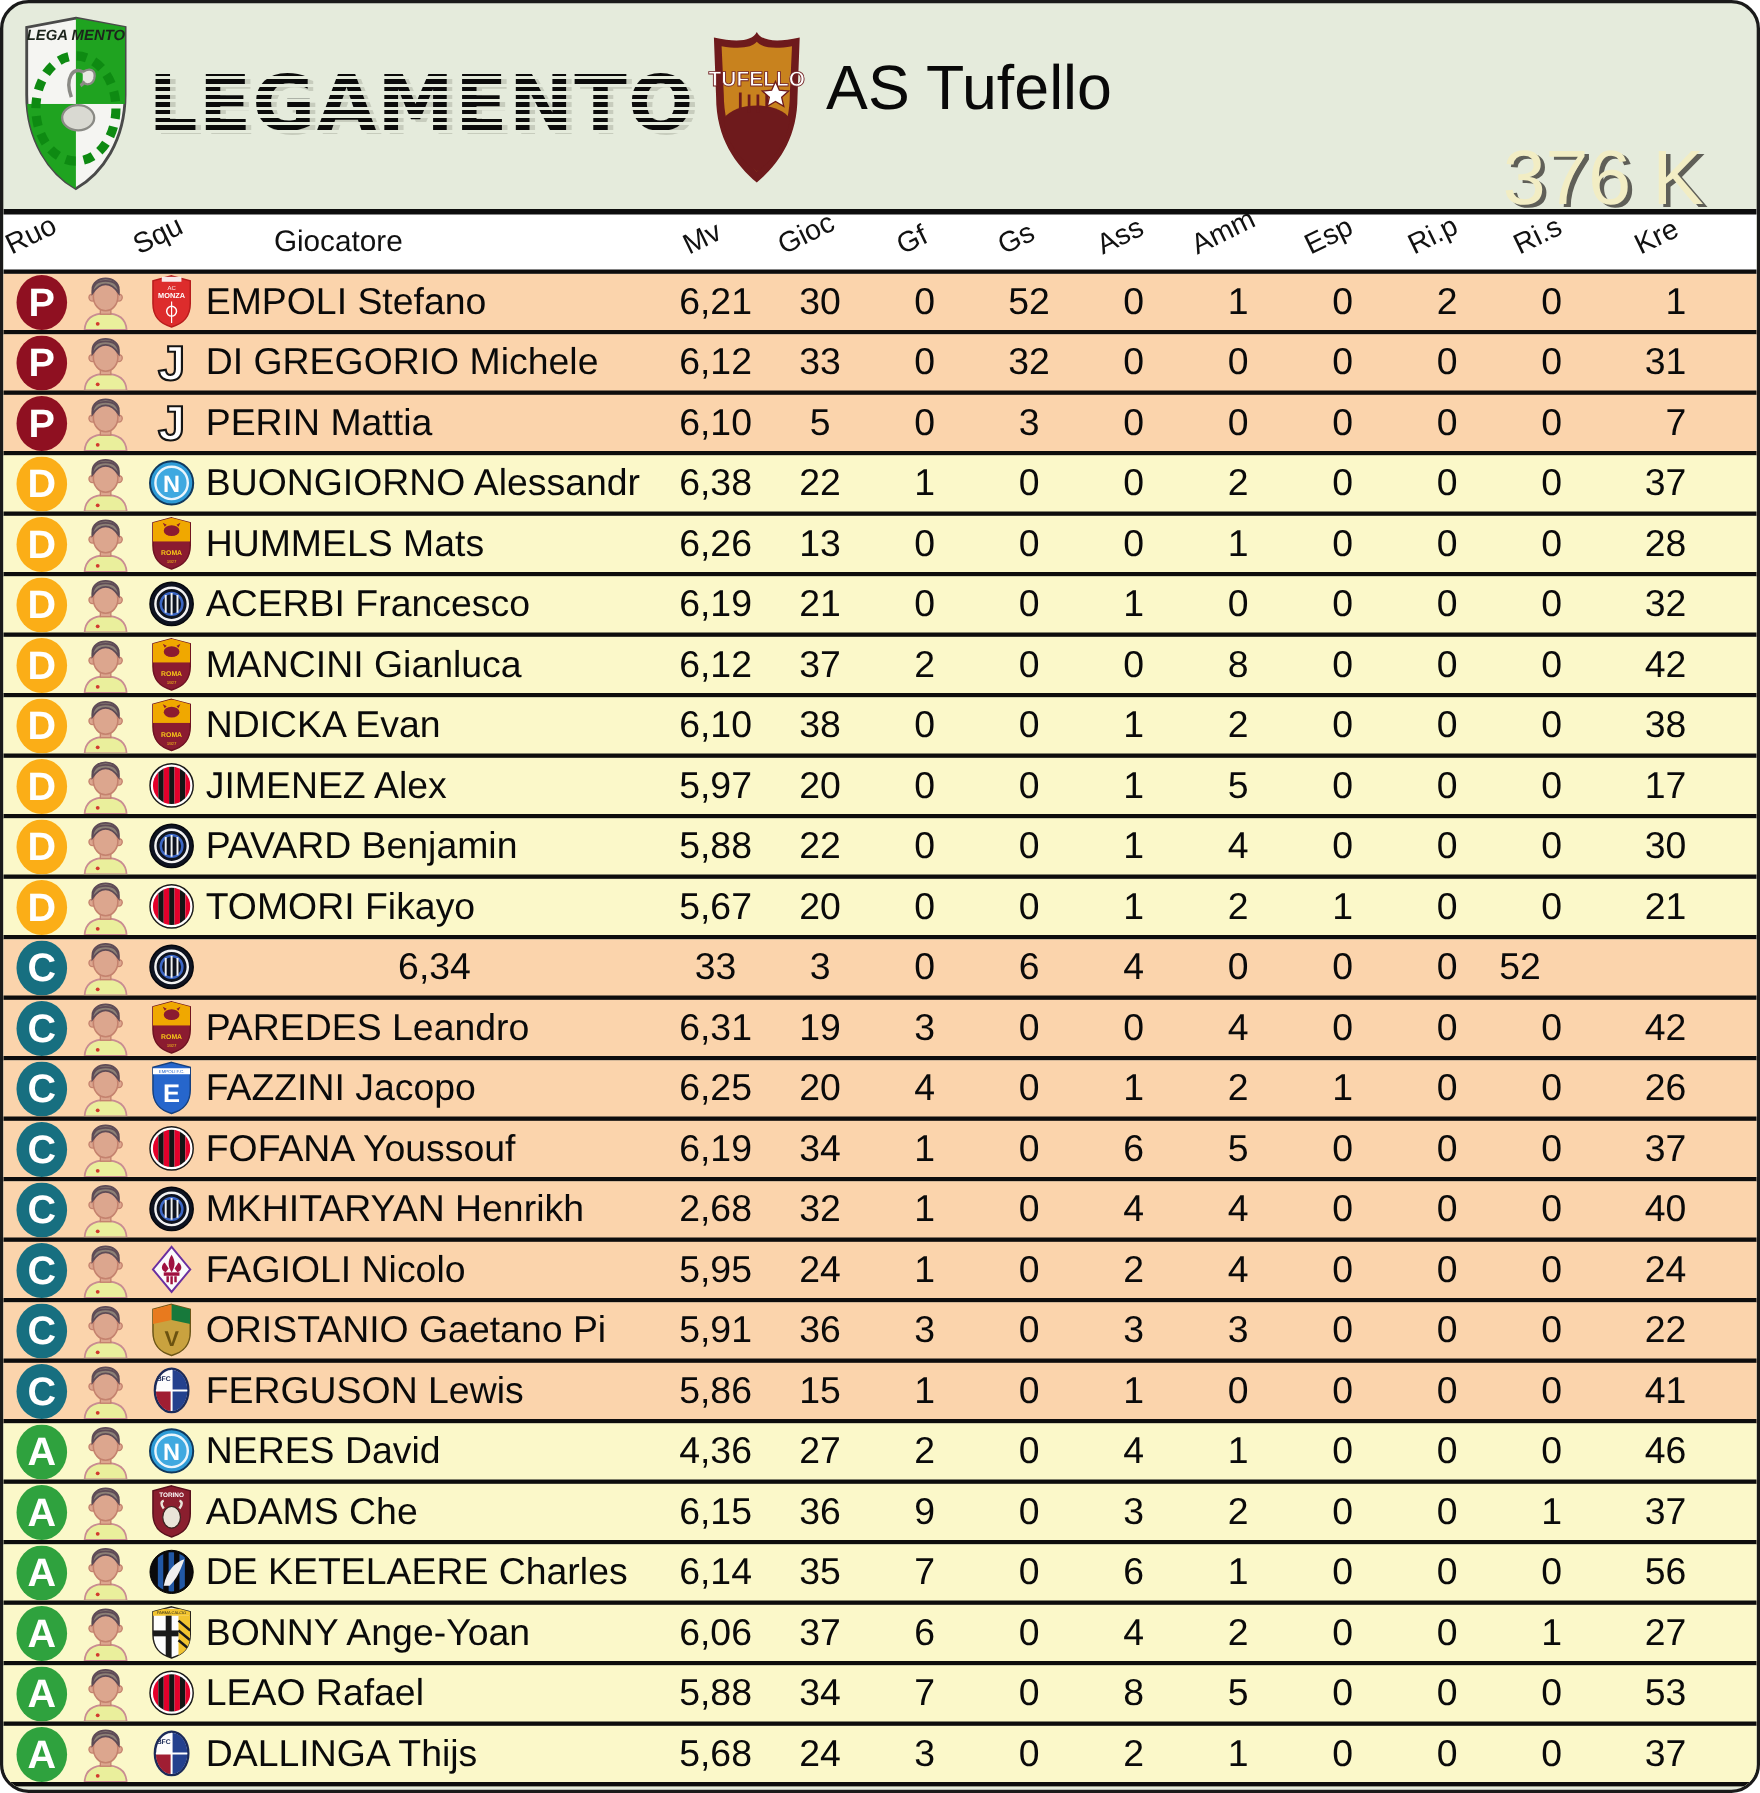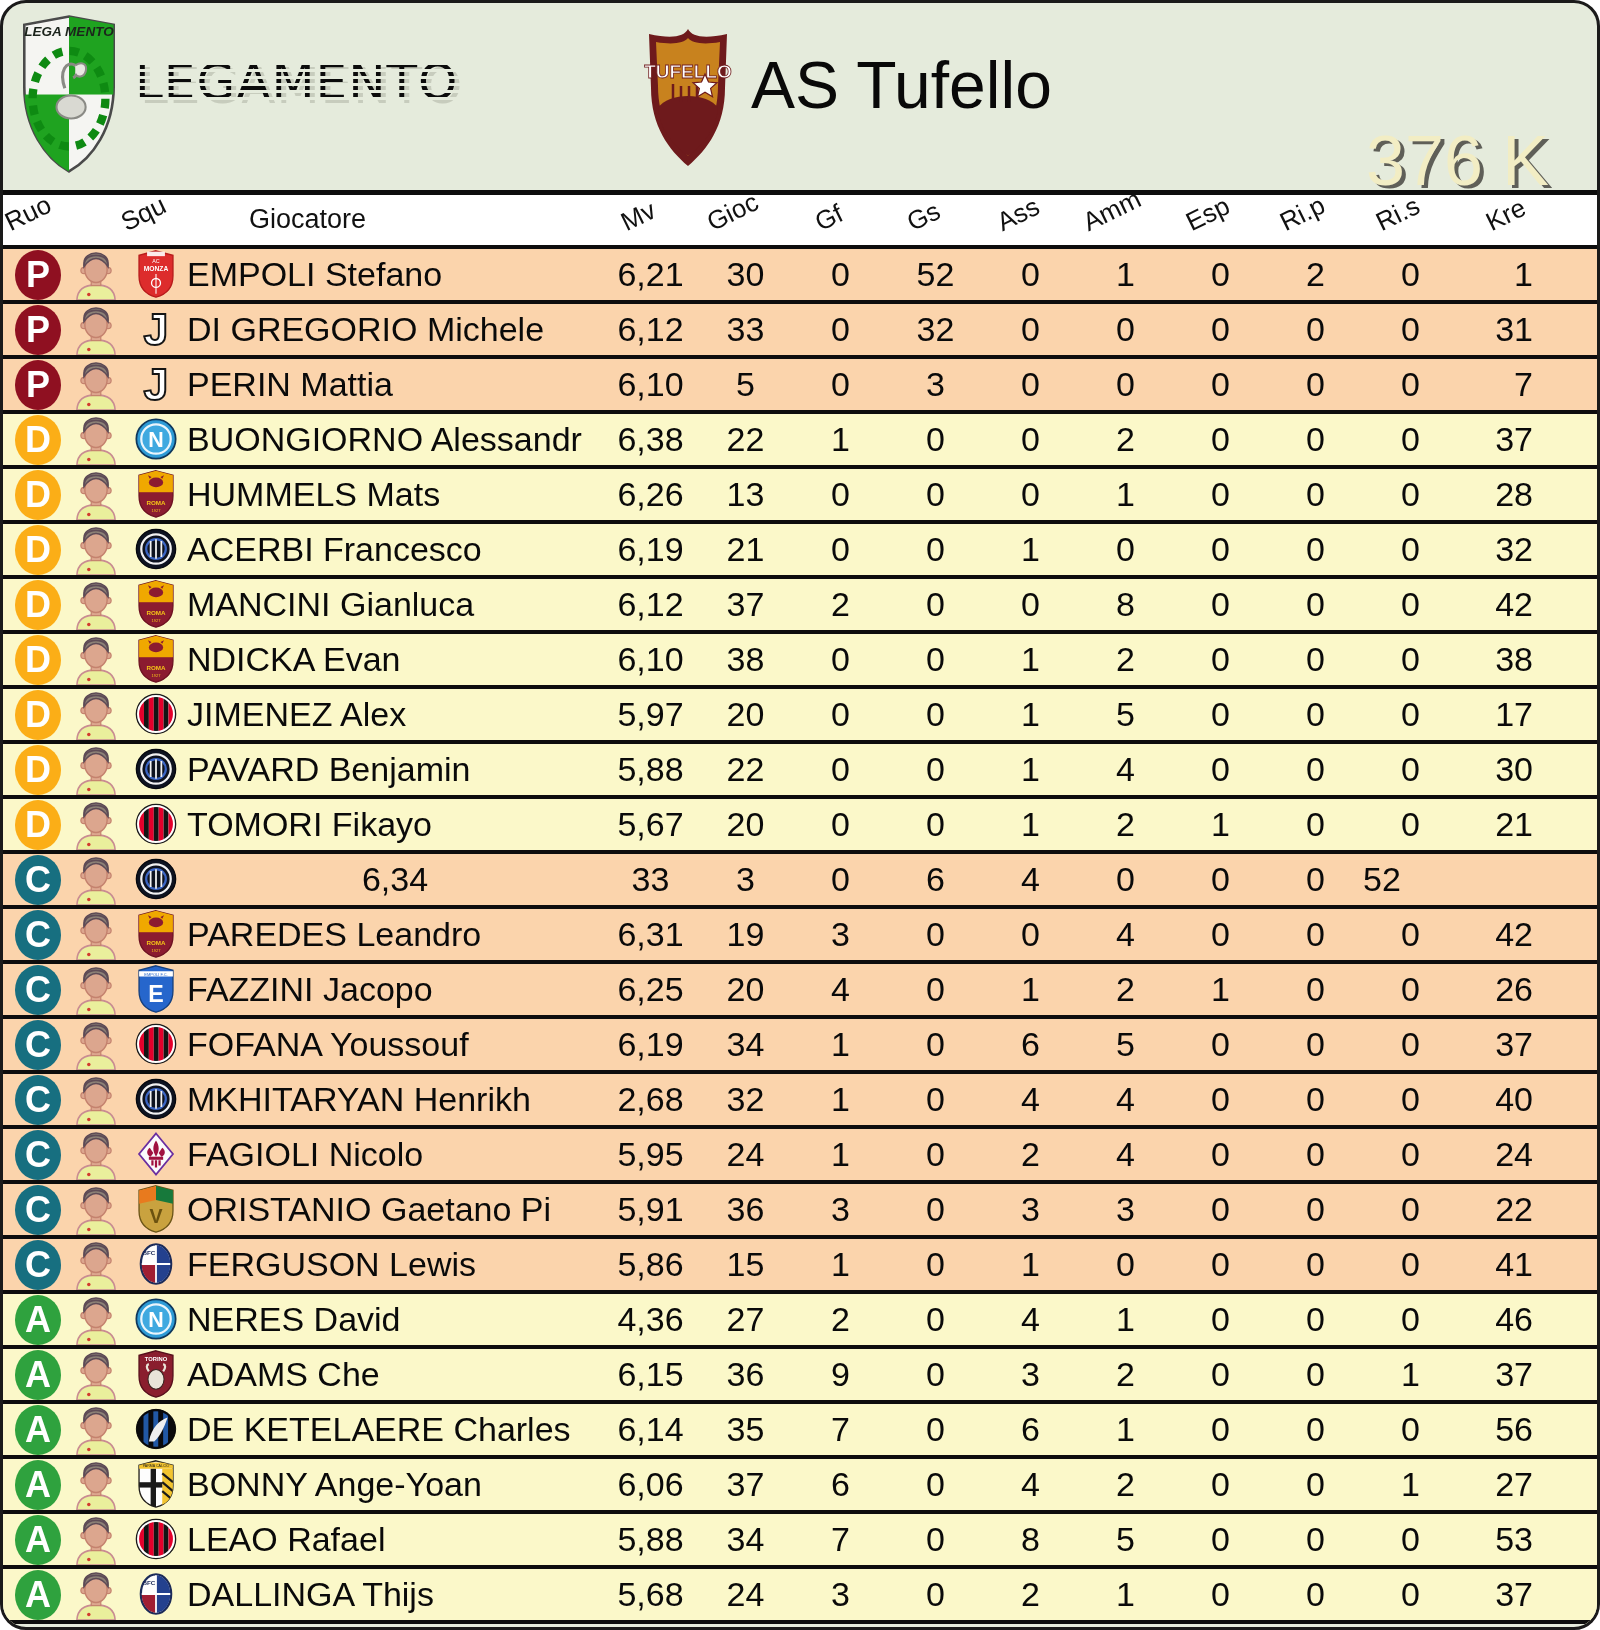--- a/index.html
+++ b/index.html
@@ -4,27 +4,27 @@
 <style>
   :root{ --bg:#E5EBDC; --line:#0D0D0D; }
   html,body{margin:0;padding:0;background:#fff;}
   body{font-family:"Liberation Sans","DejaVu Sans",sans-serif;}
   .page{position:relative;width:1600px;height:1630px;background:var(--bg);
         border:3px solid #1a1a1a;border-radius:26px;overflow:hidden;box-sizing:border-box;}
 
   
   .brand{position:relative;height:187px;}
   .league-logo{position:absolute;left:14px;top:10px;}
-  .league-title{position:absolute;left:132px;top:50px;font-size:50px;font-weight:normal;
+  .league-title{position:absolute;left:132px;top:50px;font-size:70px;font-weight:bold;
      font-family:"DejaVu Sans","Liberation Sans",sans-serif;letter-spacing:1px;color:#0b0b0b;
      text-shadow:5px 4px 0 #c7ccbd;}
   .league-title::after{content:"";position:absolute;inset:-2px -8px;
      background:repeating-linear-gradient(to bottom,rgba(0,0,0,0) 0 4px,var(--bg) 4px 7px);}
   .team-crest-big{position:absolute;left:640px;top:22px;}
-  .team-title{position:absolute;left:748px;top:44px;font-size:66px;color:#090909;}
+  .team-title{position:absolute;left:748px;top:44px;font-size:57px;color:#090909;}
   .credits{position:absolute;right:48px;top:118px;font-size:70px;color:#F2EDC4;
      text-shadow:4px 3px 0 #5f5f58;}
 
   
   .thead{display:grid;grid-template-columns:122px 62px 416px repeat(9,95px) 1fr;
      background:#ffffff;height:50px;border-top:5px solid var(--line);
      border-bottom:4px solid var(--line);}
   .hcell{display:flex;justify-content:center;align-items:flex-end;height:100%;overflow:visible;}
   .hlabel{display:inline-block;transform:rotate(-26deg);transform-origin:left bottom;
      font-size:26px;color:#111;padding-bottom:8px;white-space:nowrap;}

